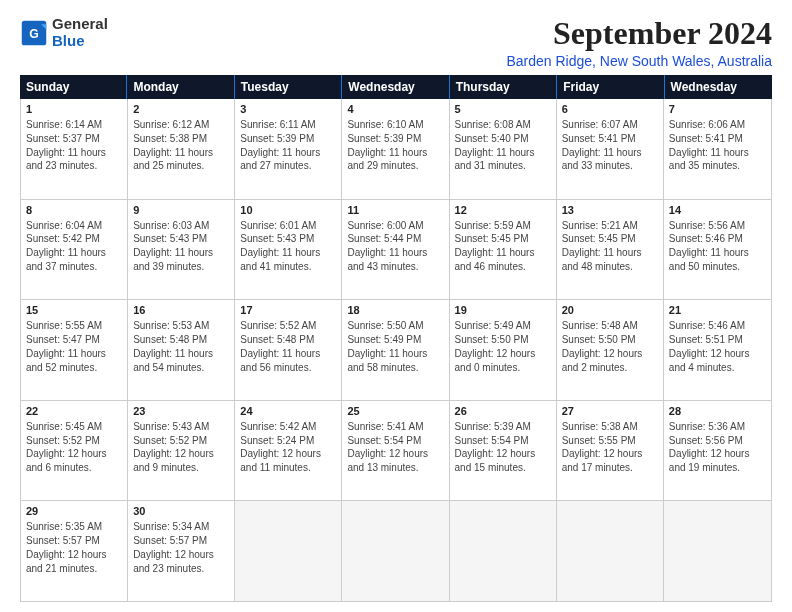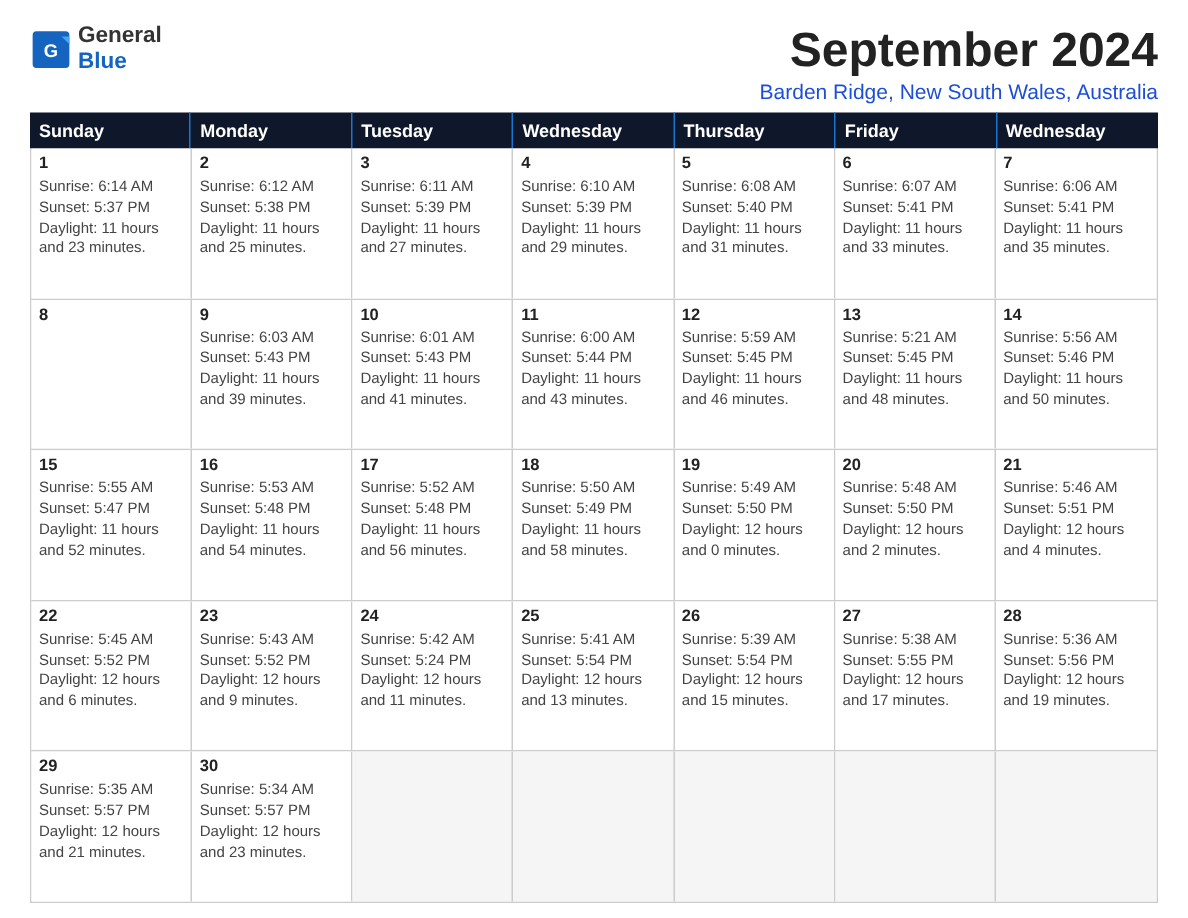--- a/index.html
+++ b/index.html
@@ -40,20 +40,21 @@
       height: 28px;
     }
     .title-block {
       text-align: right;
     }
     .month-title {
       font-size: 32px;
       font-weight: bold;
       color: #222;
       line-height: 1.1;
+      font-family: Liberation Serif, serif;
     }
     .location-title {
       font-size: 14px;
       color: #1d4ed8;
       margin-top: 2px;
     }
     .calendar {
       flex: 1;
       display: flex;
       flex-direction: column;
@@ -200,20 +201,25 @@
             <span>Sunrise: 6:06 AM</span><br>
             <span>Sunset: 5:41 PM</span><br>
             <span>Daylight: 11 hours and 35 minutes.</span>
           </span>
         </div>
       </div>
 
       <div class="cal-week">
         <div class="cal-cell">
           <span class="day-num">8</span>
+          <span class="info">
+            <span>Sunrise: 6:04 AM</span><br>
+            <span>Sunset: 5:42 PM</span><br>
+            <span>Daylight: 11 hours and 37 minutes.</span>
+          </span>
         </div>
         <div class="cal-cell">
           <span class="day-num">9</span>
           <span class="info">
             <span>Sunrise: 6:03 AM</span><br>
             <span>Sunset: 5:43 PM</span><br>
             <span>Daylight: 11 hours and 39 minutes.</span>
           </span>
         </div>
         <div class="cal-cell">

